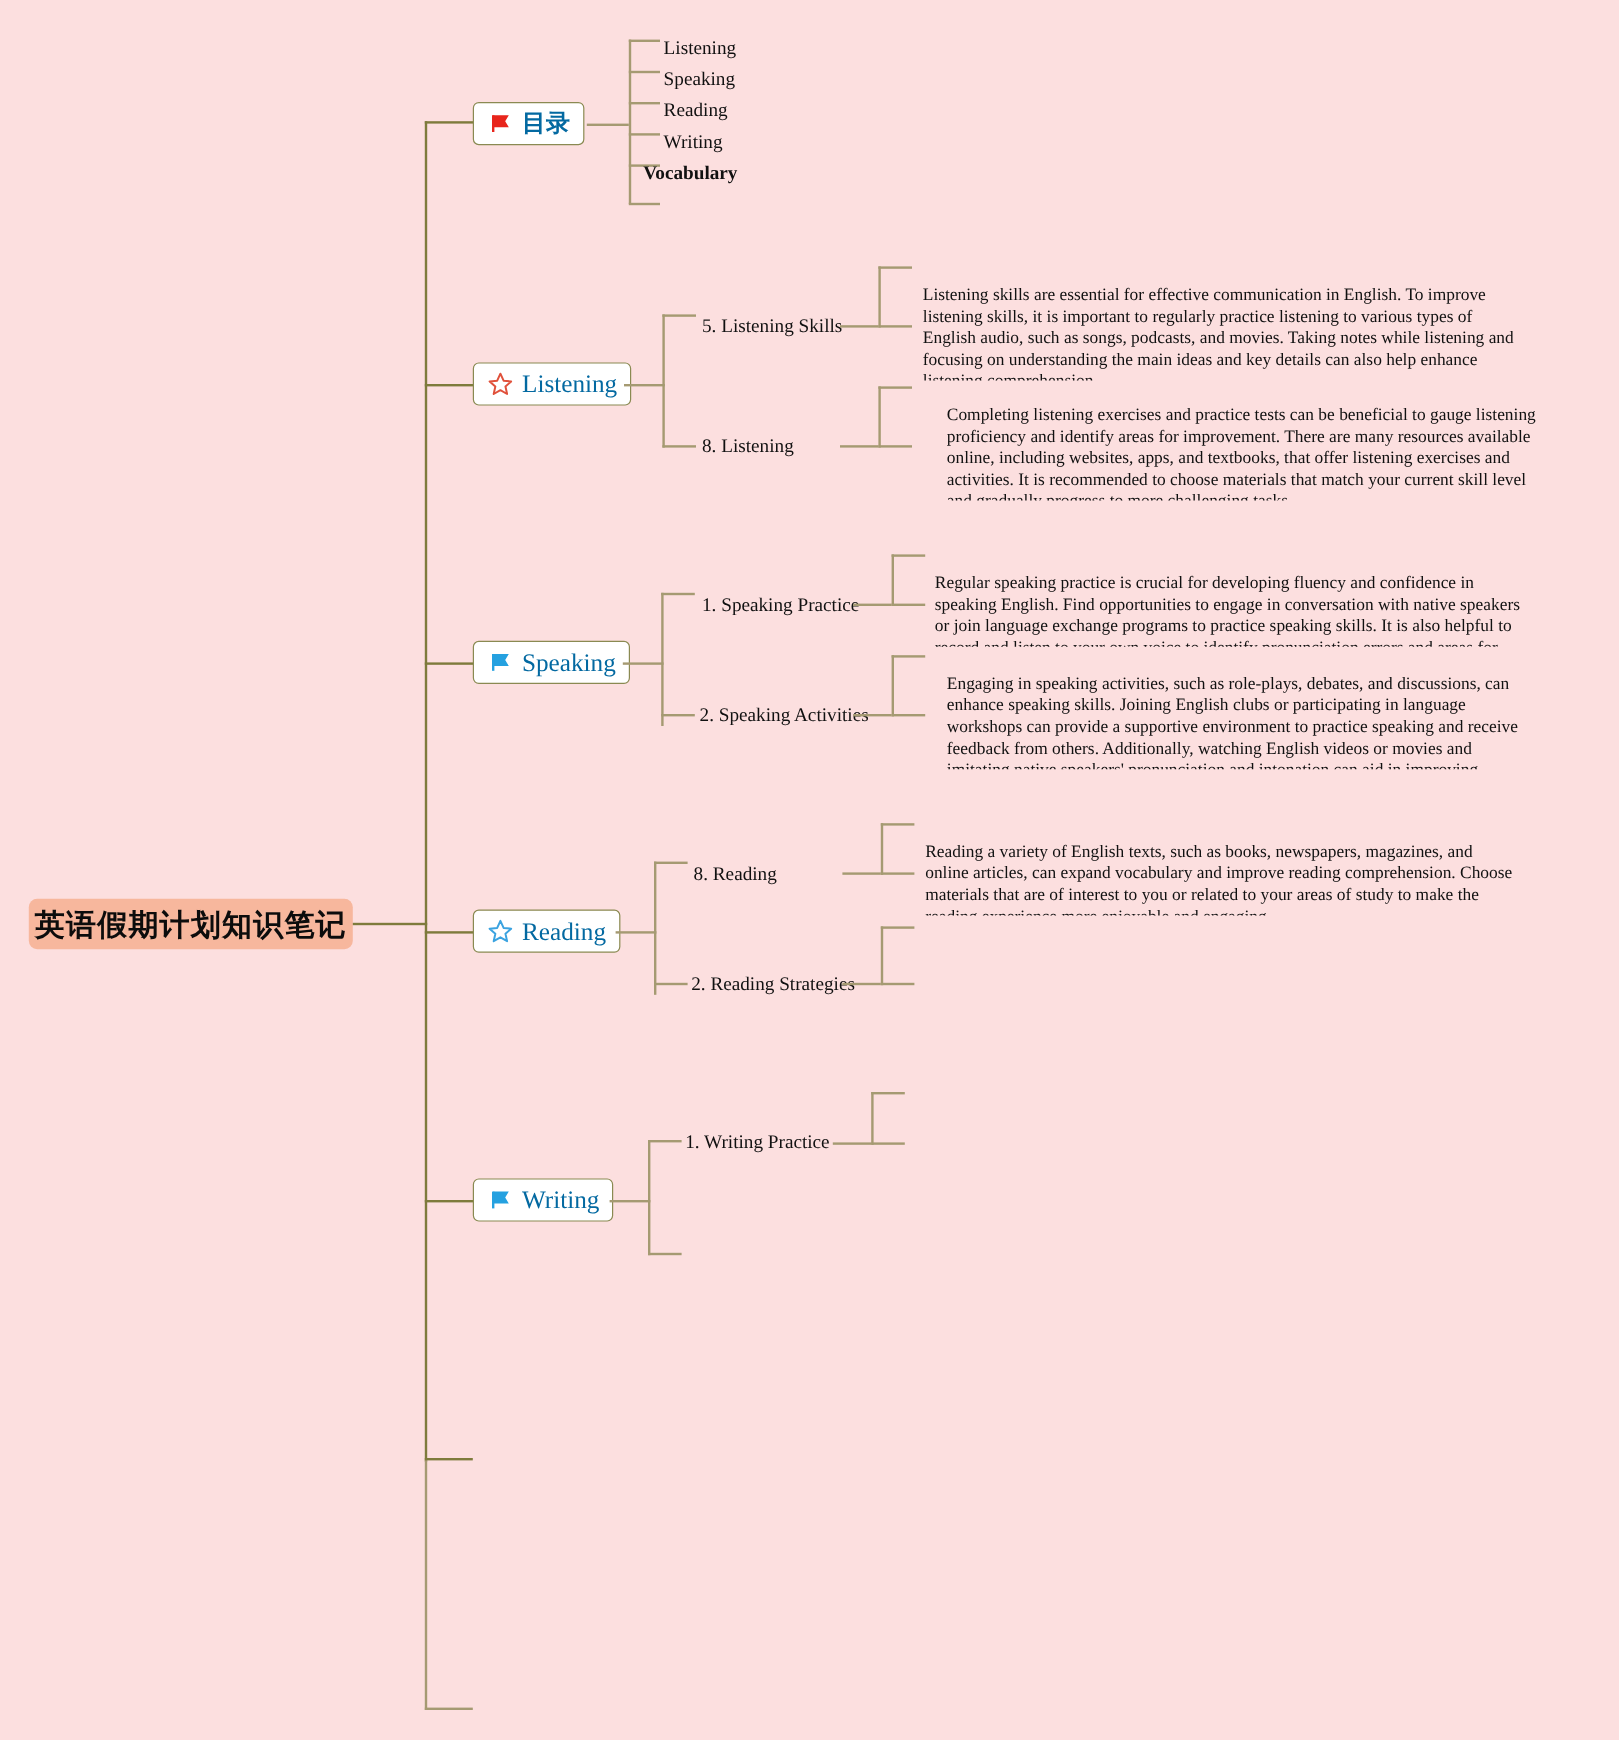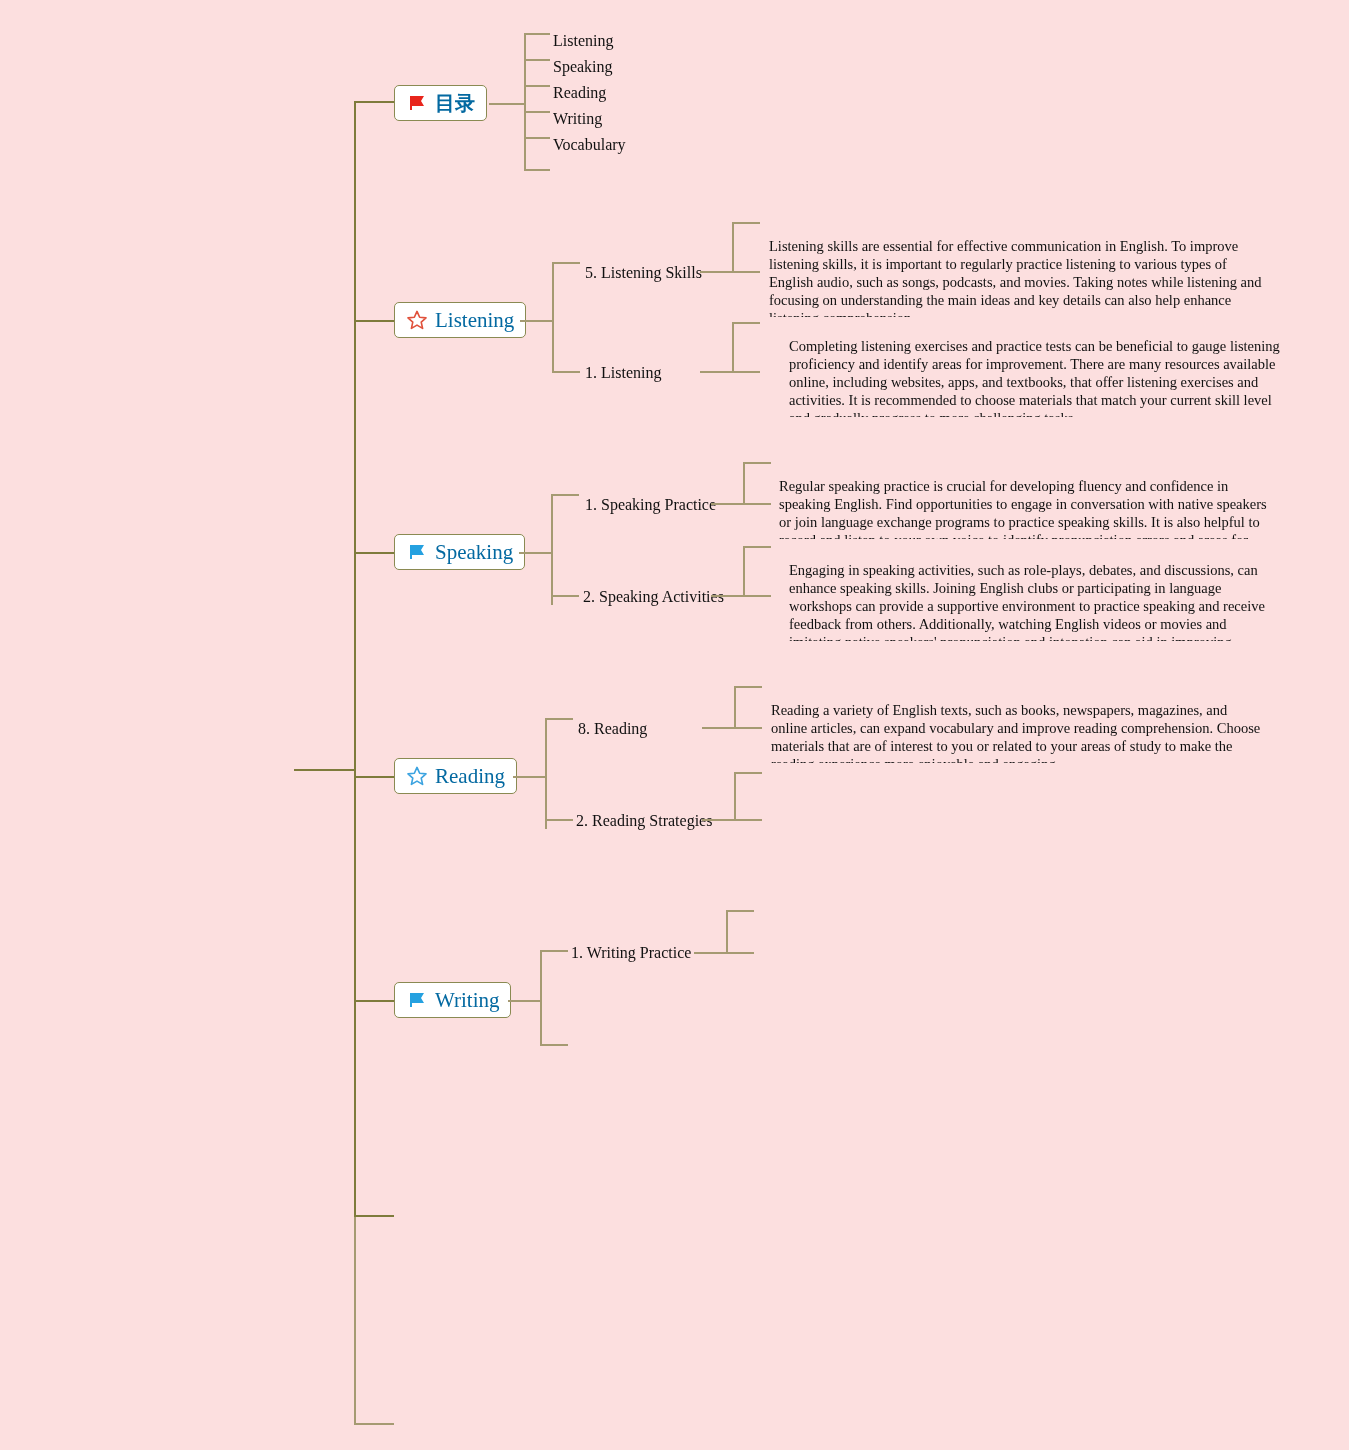--- a/index.html
+++ b/index.html
@@ -102,20 +102,23 @@
     color: #111;
     overflow: hidden;
     text-align: left;
   }
 </style>
 </head>
 <body>
 
 <div id="canvas">
 
+  <div id="root-node">
+    <span class="root-label">英语假期计划知识笔记</span>
+  </div>
 
   <div class="line hline dark" style="left:294px; top:769px; width:62px;"></div>
 
   <div class="line vline dark" style="left:354px; top:101px; height:1117px;"></div>
 
   <div class="line hline dark" style="left:354px; top:101px; width:42px;"></div>
   <div class="branch-node" style="left:394px; top:85px;">
     <span class="icon-slot">
       <svg width="22" height="22" viewBox="0 0 22 22">
         <path d="M5 4 L18 4 L15 9 L18 14 L5 14 Z" fill="#e8251c"></path>
@@ -130,39 +133,39 @@
   <div class="line hline" style="left:524px; top:33px; width:26px;"></div>
   <div class="line hline" style="left:524px; top:59px; width:26px;"></div>
   <div class="line hline" style="left:524px; top:85px; width:26px;"></div>
   <div class="line hline" style="left:524px; top:111px; width:26px;"></div>
   <div class="line hline" style="left:524px; top:137px; width:26px;"></div>
   <div class="line hline" style="left:524px; top:169px; width:26px;"></div>
   <div class="sub-label" style="left:553px; top:33px;">Listening</div>
   <div class="sub-label" style="left:553px; top:59px;">Speaking</div>
   <div class="sub-label" style="left:553px; top:85px;">Reading</div>
   <div class="sub-label" style="left:553px; top:111px;">Writing</div>
-  <div class="sub-label" style="left:553px; top:137px;">Vocabulary</div>
+  <div class="sub-label" style="left:536px; top:137px;font-weight:bold;">Vocabulary</div>
   <div class="sub-label" style="left:553px; top:163px;"></div>
 
   <div class="line hline dark" style="left:354px; top:320px; width:42px;"></div>
   <div class="branch-node" style="left:394px; top:302px;">
     <span class="icon-slot">
       <svg width="22" height="22" viewBox="0 0 24 24">
         <path d="M12 2.6 L14.9 9.0 L21.8 9.7 L16.6 14.3 L18.1 21.1 L12 17.6 L5.9 21.1 L7.4 14.3 L2.2 9.7 L9.1 9.0 Z" fill="none" stroke="#e0513b" stroke-width="1.8" stroke-linejoin="round"></path>
       </svg>
     </span>
     <span class="node-label">Listening</span>
   </div>
 
   <div class="line hline" style="left:520px; top:320px; width:34px;"></div>
   <div class="line vline" style="left:552px; top:262px; height:111px;"></div>
   <div class="line hline" style="left:552px; top:262px; width:28px;"></div>
   <div class="line hline" style="left:552px; top:371px; width:28px;"></div>
   <div class="sub-label" style="left:585px; top:265px;">5. Listening Skills</div>
-  <div class="sub-label" style="left:585px; top:365px;">1. Listening</div>
+  <div class="sub-label" style="left:585px; top:365px;">8. Listening</div>
 
   <div class="line hline" style="left:700px; top:271px; width:32px;"></div>
   <div class="line vline" style="left:732px; top:222px; height:51px;"></div>
   <div class="line hline" style="left:732px; top:222px; width:28px;"></div>
   <div class="line hline" style="left:732px; top:271px; width:28px;"></div>
   <div class="note-block" style="left:769px; top:237px; width:500px; height:80px;">Listening skills are essential for effective communication in English. To improve listening skills, it is important to regularly practice listening to various types of English audio, such as songs, podcasts, and movies. Taking notes while listening and focusing on understanding the main ideas and key details can also help enhance listening comprehension.</div>
 
   <div class="line hline" style="left:700px; top:371px; width:32px;"></div>
   <div class="line vline" style="left:732px; top:322px; height:51px;"></div>
   <div class="line hline" style="left:732px; top:322px; width:28px;"></div>

